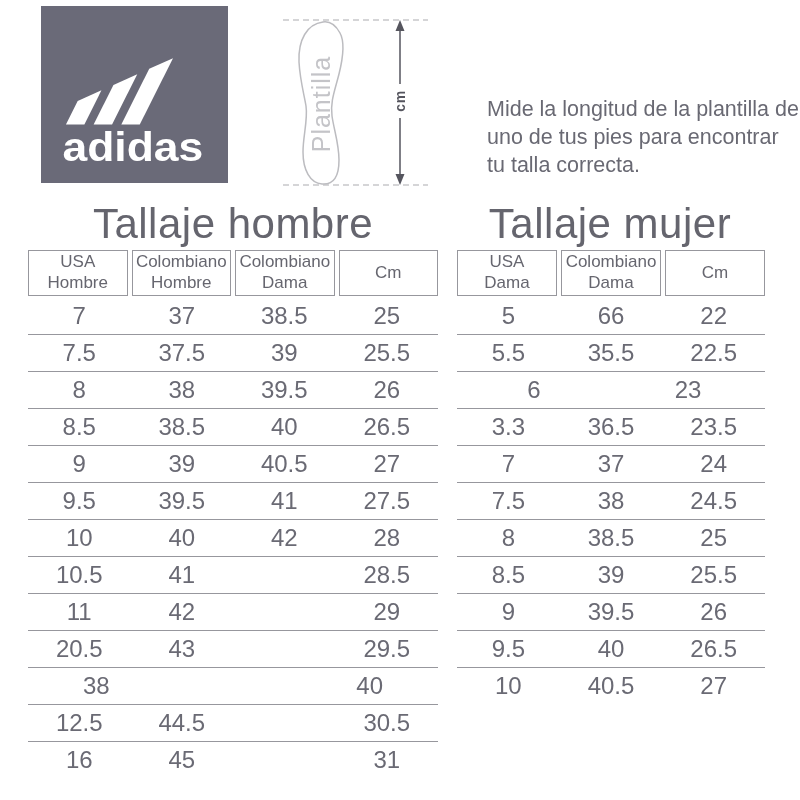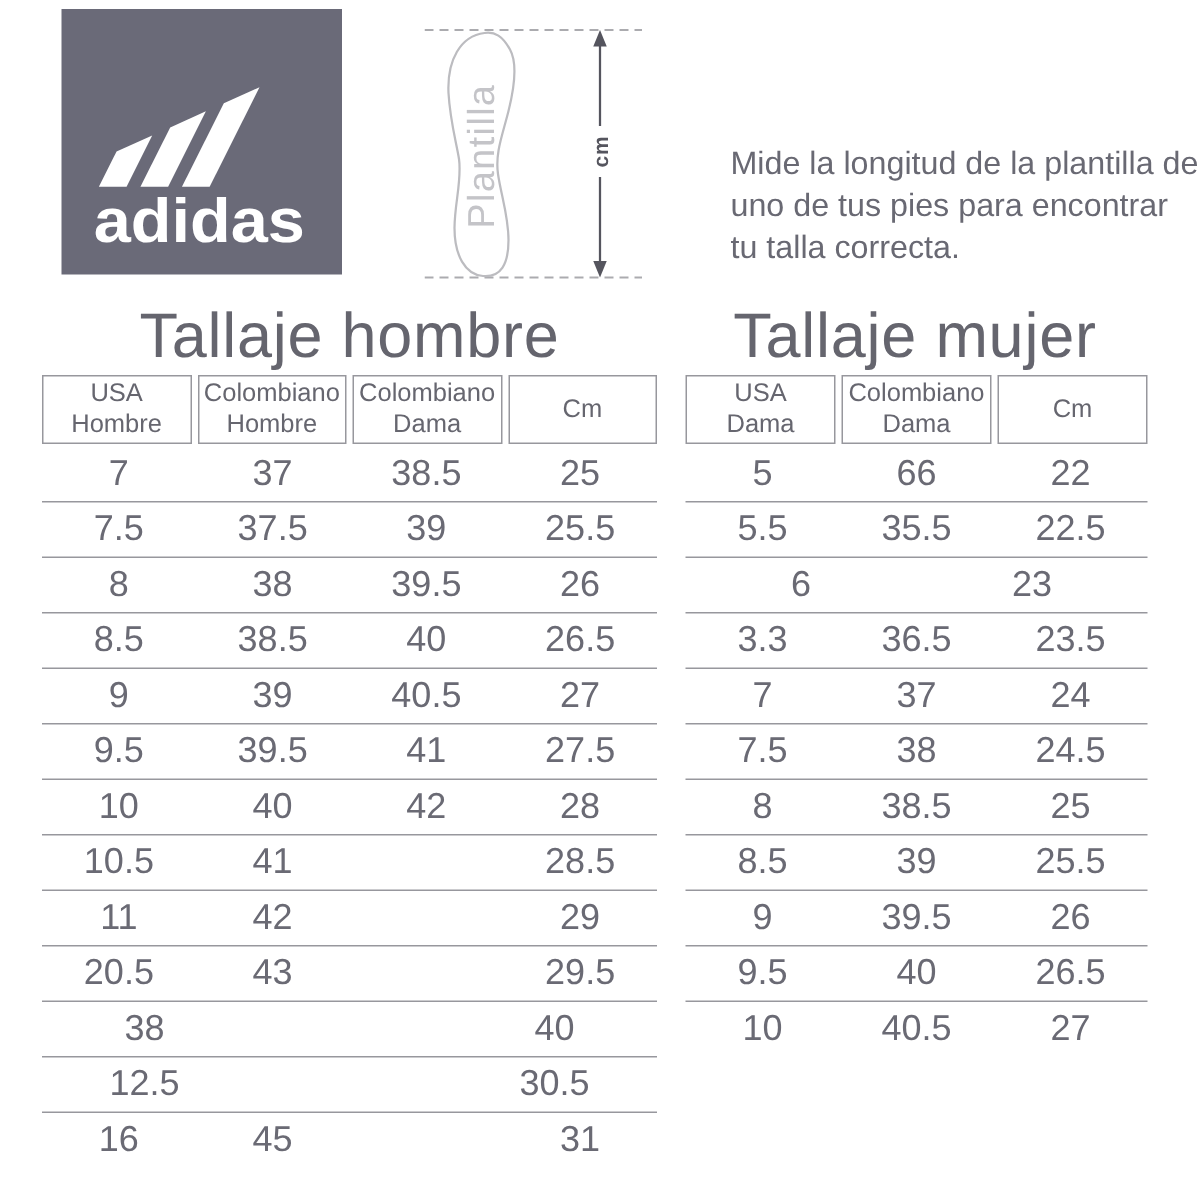--- a/index.html
+++ b/index.html
@@ -174,20 +174,21 @@
           <div class="td"></div>
           <div class="td">29.5</div>
         </div>
         <div class="tr">
           <div class="td">38</div>
           <div class="td"></div>
           <div class="td">40</div>
         </div>
         <div class="tr">
           <div class="td">12.5</div>
+          <div class="td">44.5</div>
           <div class="td"></div>
           <div class="td">30.5</div>
         </div>
         <div class="tr">
           <div class="td">16</div>
           <div class="td">45</div>
           <div class="td"></div>
           <div class="td">31</div>
         </div>
       </div>

